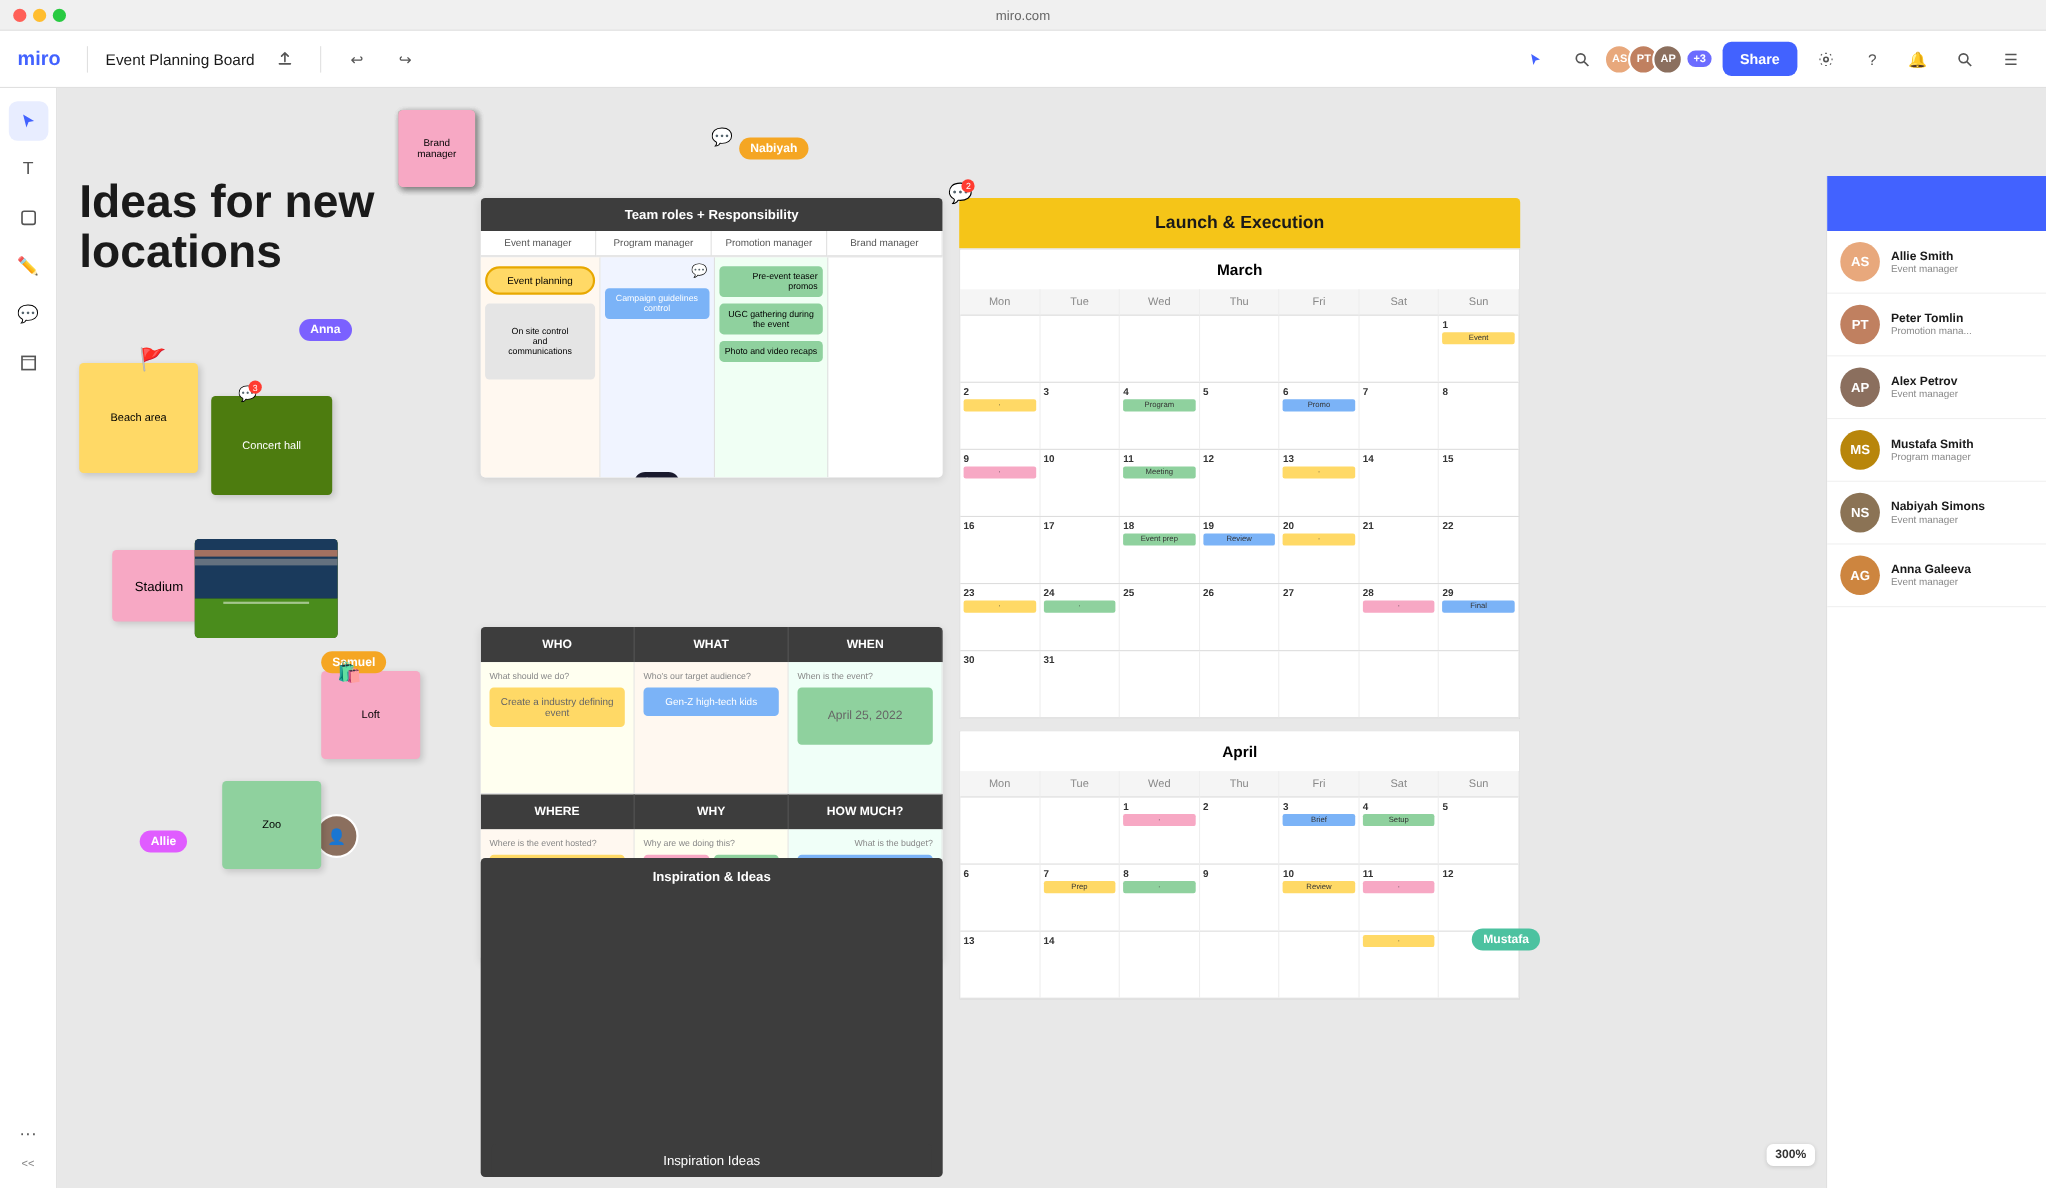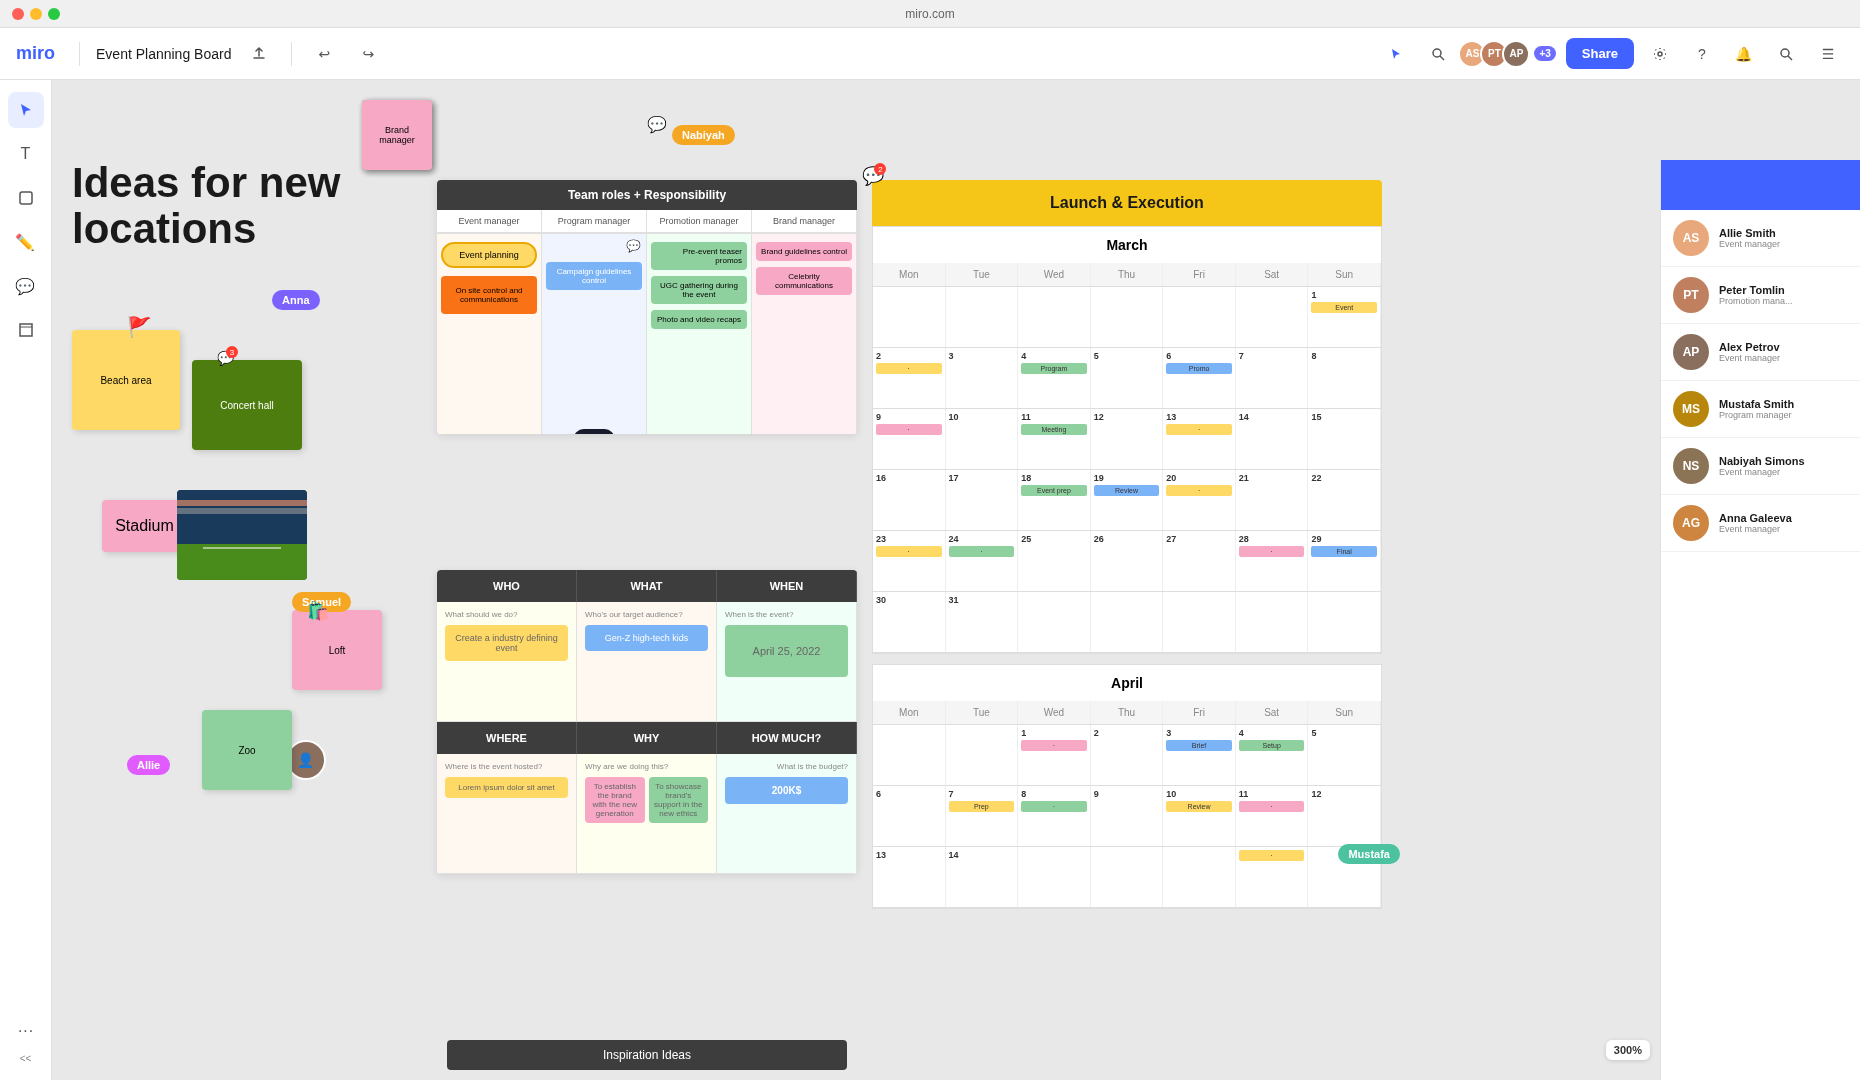--- a/index.html
+++ b/index.html
@@ -359,21 +359,21 @@
 
       <div class="sticky sticky-orange" style="position:absolute;left:120px;top:200px;width:110px;height:90px;font-size:10px;color:#fff;">
         <span>Concert hall</span>
       </div>
 
       <div style="position:absolute;left:55px;top:155px;font-size:20px;">🚩</div>
 
       <div style="position:absolute;left:145px;top:190px;font-size:14px;">💬</div>
       <div style="position:absolute;left:154px;top:186px;background:#ff3b30;color:#fff;font-size:8px;border-radius:50%;width:12px;height:12px;display:flex;align-items:center;justify-content:center;">3</div>
 
-      <div class="sticky sticky-pink" style="position:absolute;left:30px;top:340px;width:85px;height:52px;font-size:16px;">
+      <div class="sticky sticky-pink" style="position:absolute;left:30px;top:340px;width:85px;height:65px;font-size:12px;">
         <span>Stadium</span>
       </div>
 
       <div style="position:absolute;left:105px;top:330px;width:130px;height:90px;background:#2d5016;border-radius:4px;overflow:hidden;">
 
         <div style="position:absolute;bottom:0;left:0;right:0;height:40%;background:#4a8c1c;"></div>
         <div style="position:absolute;top:0;left:0;right:0;height:60%;background:#1a3a5c;"></div>
         <div style="position:absolute;bottom:35%;left:50%;transform:translateX(-50%);width:60%;height:2px;background:rgba(255,255,255,0.5);"></div>
 
         <div style="position:absolute;top:10px;left:0;right:0;height:6px;background:rgba(255,150,100,0.6);"></div>
@@ -409,45 +409,41 @@
         <div class="team-col-header">Program manager</div>
         <div class="team-col-header">Promotion manager</div>
         <div class="team-col-header">Brand manager</div>
       </div>
 
       <div class="team-cols">
 
         <div class="team-col-body" style="background:#fff8f0;">
 
           <div style="background:#ffd966;border-radius:30px;border:2px solid #e8a800;padding:6px 8px;font-size:9px;text-align:center;margin-bottom:8px;">Event planning</div>
-          <div style="background:#f97316;border-radius:4px;padding:10px;font-size:8px;text-align:center;margin-bottom:2px;">On site control and communications</div>
+          <div style="background:#e5e5e5;border-radius:4px;padding:21px;font-size:8px;text-align:center;margin-bottom:2px;">On site control and communications</div>
         </div>
 
         <div class="team-col-body" style="background:#f0f4ff;position:relative;">
 
           <div style="position:absolute;top:5px;right:5px;font-size:12px;">💬</div>
           <div style="margin-top:20px;">
             <div style="background:#7bb3f7;border-radius:4px;padding:5px;font-size:8px;text-align:center;color:#fff;margin-bottom:6px;">Campaign guidelines control</div>
           </div>
 
           <div class="cursor-label" style="background:#1a1a2e;position:absolute;bottom:-15px;left:50%;transform:translateX(-50%);">
             <span>Igor</span>
           </div>
         </div>
 
         <div class="team-col-body" style="background:#f0fff4;">
           <div style="background:#8fd19e;border-radius:4px;padding:5px;font-size:8px;text-align:right;margin-bottom:6px;">Pre-event teaser promos</div>
           <div style="background:#8fd19e;border-radius:4px;padding:5px;font-size:8px;text-align:center;margin-bottom:6px;">UGC gathering during the event</div>
           <div style="background:#8fd19e;border-radius:4px;padding:5px;font-size:8px;text-align:center;">Photo and video recaps</div>
         </div>
 
-        <div class="team-col-body" style="background:#fff0f4;">
-          <div style="background:#f7a8c4;border-radius:4px;padding:5px;font-size:8px;text-align:center;margin-bottom:6px;">Brand guidelines control</div>
-          <div style="background:#f7a8c4;border-radius:4px;padding:5px;font-size:8px;text-align:center;">Celebrity communications</div>
-        </div>
       </div>
     </div>
 
     <div class="www-table">
 
       <div class="www-header-row">
         <div class="www-header">WHO</div>
         <div class="www-header">WHAT</div>
         <div class="www-header">WHEN</div>
       </div>
@@ -485,20 +481,21 @@
             <div style="background:#8fd19e;border-radius:4px;padding:5px;font-size:8px;text-align:center;flex:1;">To showcase brand's support in the new ethics</div>
           </div>
         </div>
         <div class="www-cell" style="background:#f0fff8;">
           <div style="font-size:8px;color:#888;margin-bottom:6px;text-align:right;">What is the budget?</div>
           <div style="background:#7bb3f7;border-radius:4px;padding:8px;font-size:10px;text-align:center;color:#fff;font-weight:700;">200K$</div>
         </div>
       </div>
     </div>
 
+    <div class="inspiration-footer" style="top:700px;">Inspiration &amp; Ideas</div>
 
     <div class="calendar-section">
 
       <div style="position:absolute;top:-15px;left:-10px;font-size:18px;">💬
         <span style="position:absolute;top:-2px;right:-2px;background:#ff3b30;color:#fff;font-size:8px;border-radius:50%;width:12px;height:12px;display:flex;align-items:center;justify-content:center;">2</span>
       </div>
 
       <div class="launch-header">
         <span>Launch &amp; Execution</span>
       </div>

